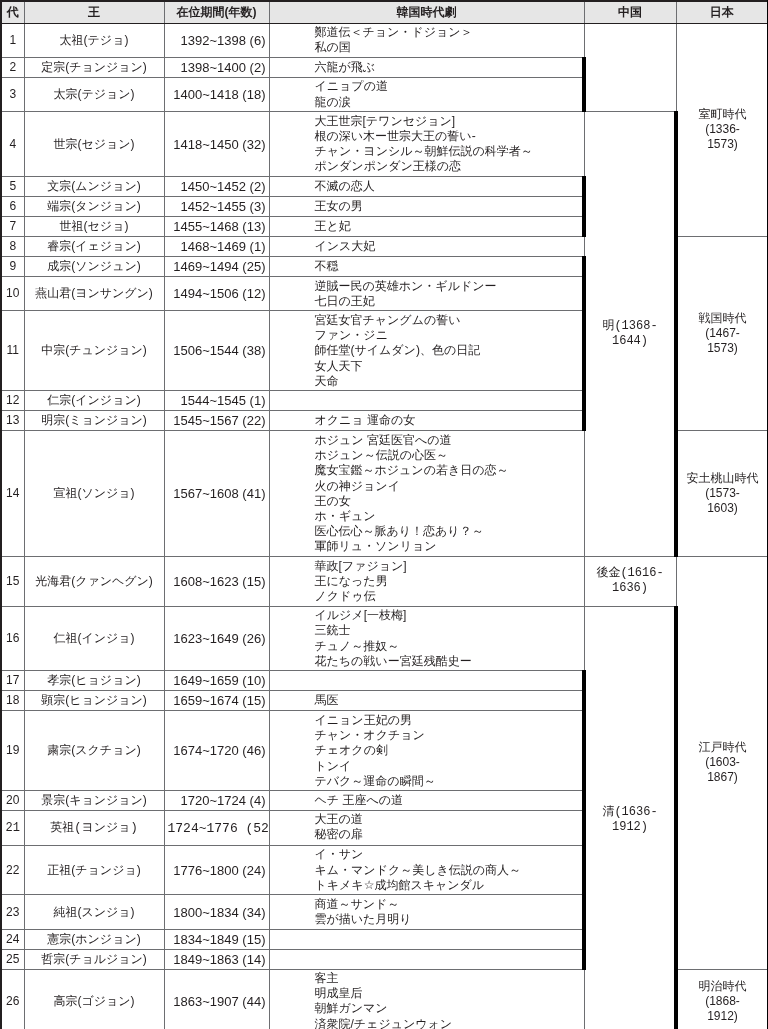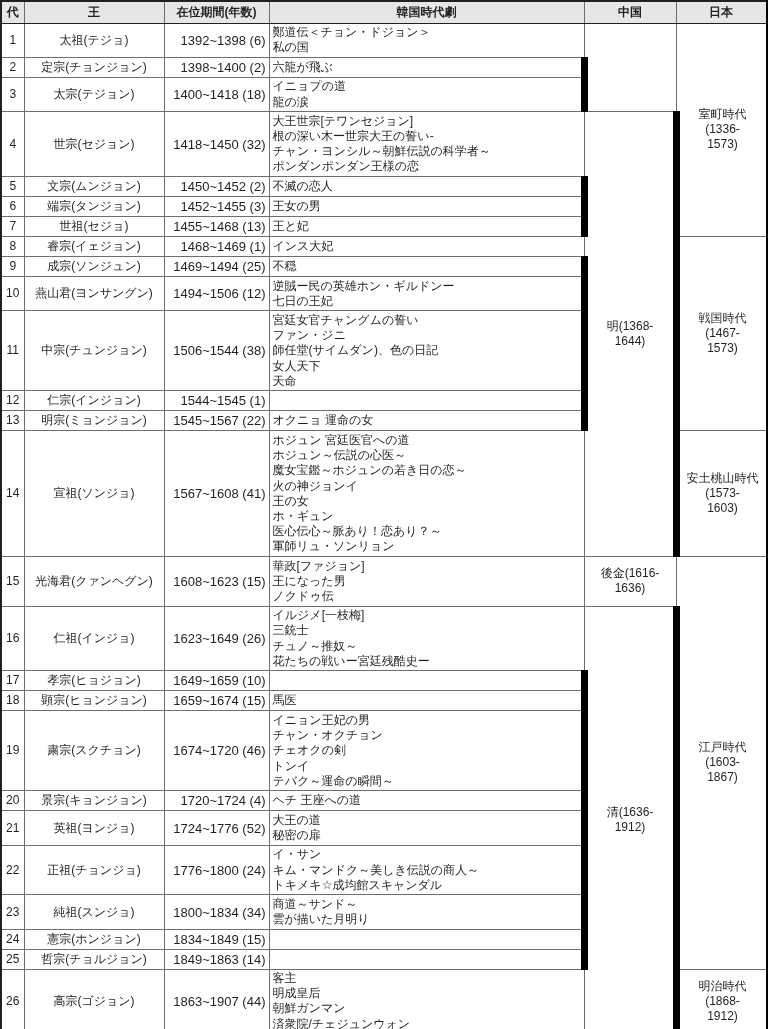--- a/index.html
+++ b/index.html
@@ -49,21 +49,21 @@
   
   #dynasty-table tbody tr:last-child td {
     border-bottom: 2px solid #231f20;
   }
   #dynasty-table th:first-child,
   #dynasty-table td:first-child {
     border-left: 2px solid #231f20;
   }
   #dynasty-table th:last-child,
   #dynasty-table td:last-child {
-    border-right: 7px solid #000000;
+    border-right: 4px solid #000000;
   }
   td.gen {
     text-align: center;
     font-size: 12px;
   }
   td.king {
     text-align: center;
     padding-left: 5px;
     font-size: 12px;
     white-space: nowrap;
@@ -76,32 +76,33 @@
   }
   td.drama {
     text-align: left;
     padding-left: 5px;
     font-size: 12px;
   }
   td.drama .line {
     display: block;
     white-space: nowrap;
     line-height: 15.2px;
+    margin-left: 42px;
   }
   td.china, td.japan {
     text-align: center;
     vertical-align: middle;
     font-size: 12px;
     line-height: 15px;
   }
   td.china .cell-text, td.japan .cell-text {
     display: block;
   }
   
-  .thick-top { border-top: 1.6px solid #231f20 !important; }
+  .thick-top { border-top: 1.6px solid #231f20 !important; font-family: Liberation Mono, monospace; }
 </style>
 </head>
 <body>
 
 <table id="dynasty-table">
   <colgroup>
     <col class="c-gen">
       <col class="c-king">
       <col class="c-reign">
     <col class="c-drama">
@@ -327,21 +328,21 @@
         </td>
       </tr>
       <tr style="height: 20px;">
         <td class="gen">20</td>
         <td class="king">景宗(キョンジョン)</td>
         <td class="reign">1720~1724 (4)</td>
         <td class="drama">
           <span class="line">ヘチ 王座への道</span>
         </td>
       </tr>
-      <tr style="height: 34.4px;">
+      <tr style="height: 34.4px; font-family: Liberation Mono, monospace;">
         <td class="gen">21</td>
         <td class="king">英祖(ヨンジョ)</td>
         <td class="reign">1724~1776 (52)</td>
         <td class="drama">
           <span class="line">大王の道</span>
           <span class="line">秘密の扉</span>
         </td>
       </tr>
       <tr style="height: 49.6px;">
         <td class="gen">22</td>

